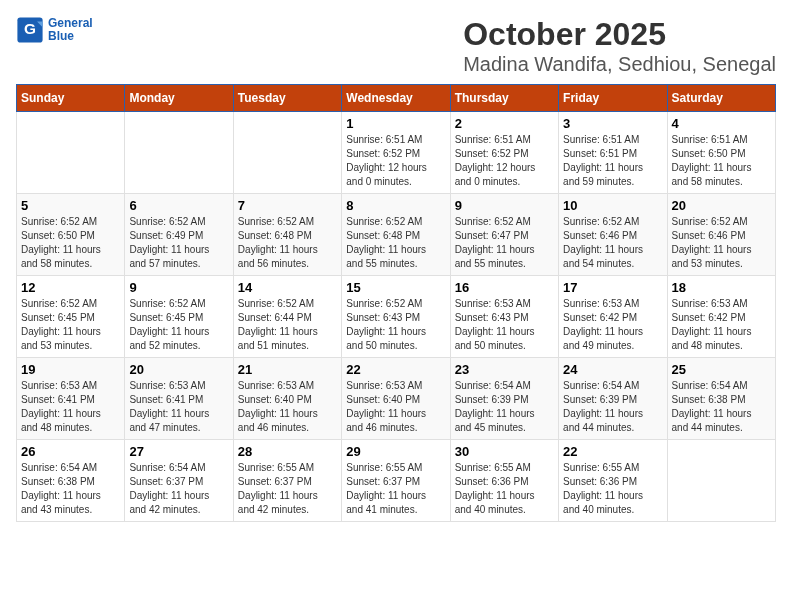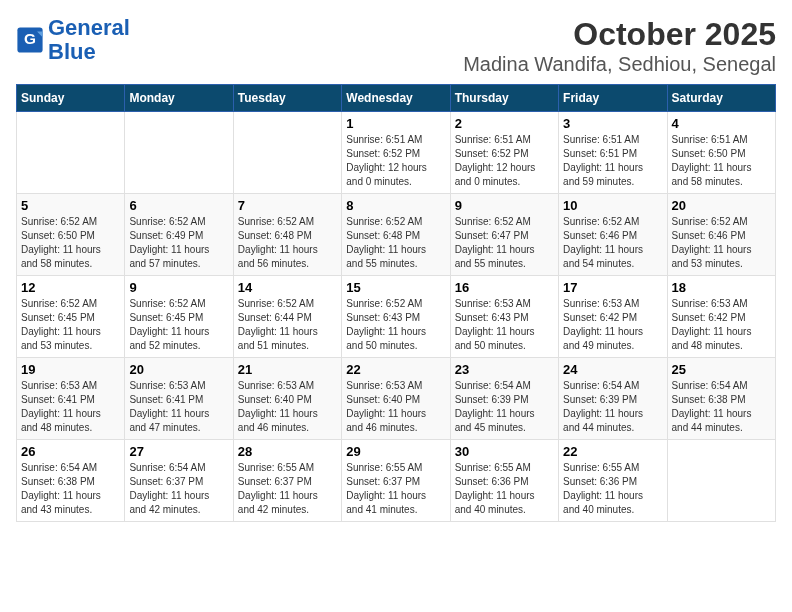--- a/index.html
+++ b/index.html
@@ -14,53 +14,52 @@
       display: flex;
       justify-content: space-between;
       align-items: flex-start;
       margin-bottom: 8px;
     }
     .logo {
       display: flex;
       align-items: center;
     }
     .logo-text {
-      font-size: 22px;
+      font-size: 12px;
       font-weight: bold;
       color: #333;
       line-height: 1.1;
     }
     .logo-text span {
       color: #1a5fb4;
     }
     .logo-icon {
       width: 28px;
       height: 28px;
       margin-right: 4px;
     }
     .title-block {
-      text-align: right;
     }
     .title-block h1 {
       font-size: 32px;
       color: #333;
       font-weight: bold;
     }
     .title-block h2 {
       font-size: 20px;
       color: #555;
       font-weight: normal;
     }
     table {
       width: 100%;
       border-collapse: collapse;
       font-size: 11px;
     }
     thead tr {
-      background: #0c4a6e;
+      background: #c2410c;
       color: #fff;
     }
     thead th {
       padding: 6px 4px;
       text-align: left;
       font-size: 12px;
       font-weight: bold;
       border: 1px solid #2b5fad;
     }
     tbody tr {

